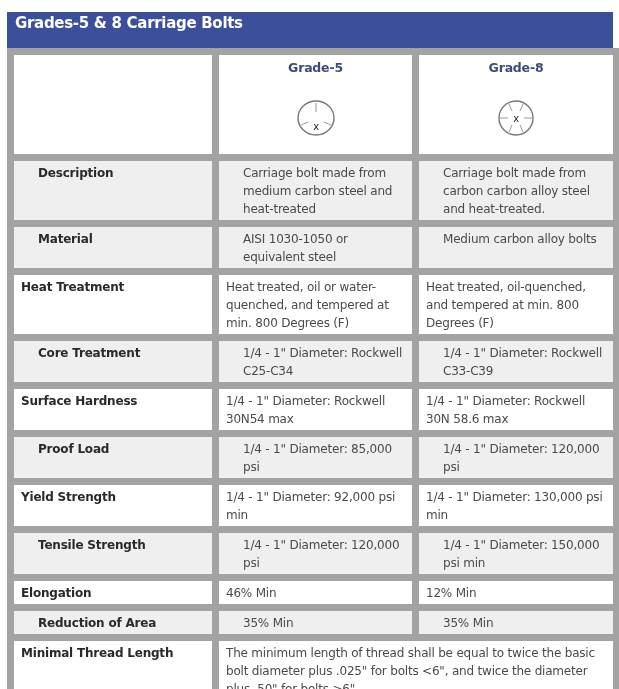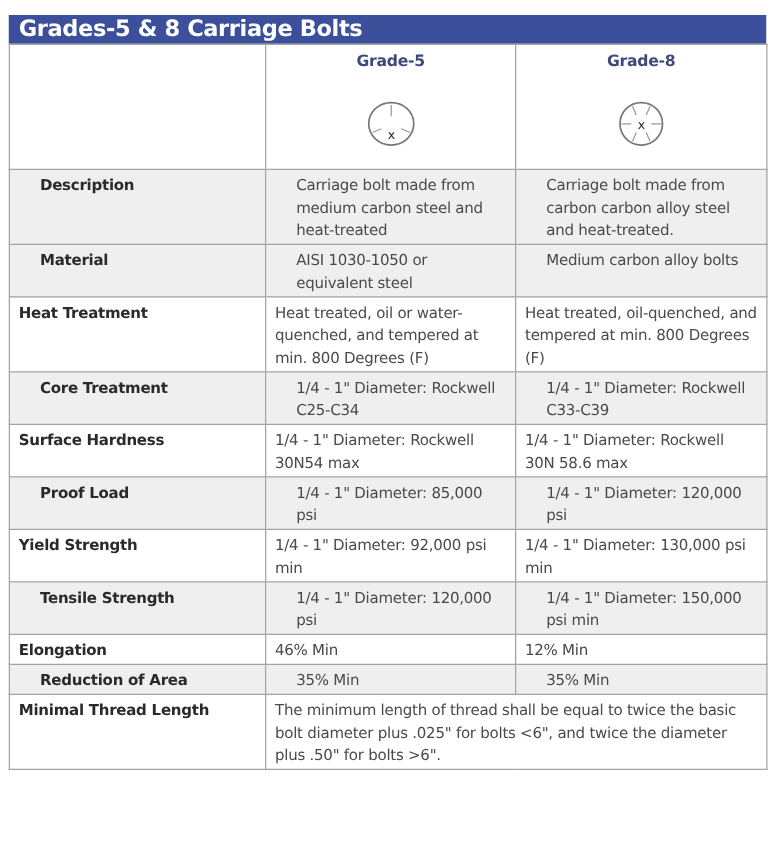--- a/index.html
+++ b/index.html
@@ -1,28 +1,28 @@
 <!DOCTYPE html>
 <html><head>
 <meta charset="utf-8">
 <style>
   html, body { margin: 0; padding: 0; background: #ffffff; }
   body { width: 619px; height: 689px; position: relative; overflow: hidden;
          font-family: "DejaVu Sans", "Liberation Sans", sans-serif; }
   .wrap { position: absolute; left: 7px; top: 12px; width: 606px; }
   .title-bar {
-    background: #3b4f9a; color: #ffffff; height: 23px;
-    font-weight: bold; font-size: 18px; line-height: 23px;
+    background: #3b4f9a; color: #ffffff; height: 36px;
+    font-weight: bold; font-size: 15px; line-height: 23px;
     padding-left: 8px; box-sizing: border-box;
     letter-spacing: -0.3px;
   }
   table { border-collapse: collapse; width: 606px; table-layout: fixed; }
   col.c1 { width: 205px; } col.c2 { width: 200px; } col.c3 { width: 201px; }
   td {
-    border: 1px solid #a3a3a3; vertical-align: top;
+    border: 7px solid #a3a3a3; vertical-align: top;
     font-size: 12px; line-height: 18px; color: #4a4a4a;
     padding: 3px 7px 2px 7px; letter-spacing: -0.2px;
   }
   td.label { font-weight: bold; color: #2a2a2a; }
   tr.gray td { background: #efefef; padding-left: 24px; }
   tr.white td { background: #ffffff; }
   tr.head td { height: 99px; padding: 0; }
   .grade-name { text-align: center; font-weight: bold; color: #3d4a7a;
                 font-size: 12.5px; margin-top: 4px; letter-spacing: -0.2px; }
   .mark { display: block; margin: 22px auto 0 auto; }

